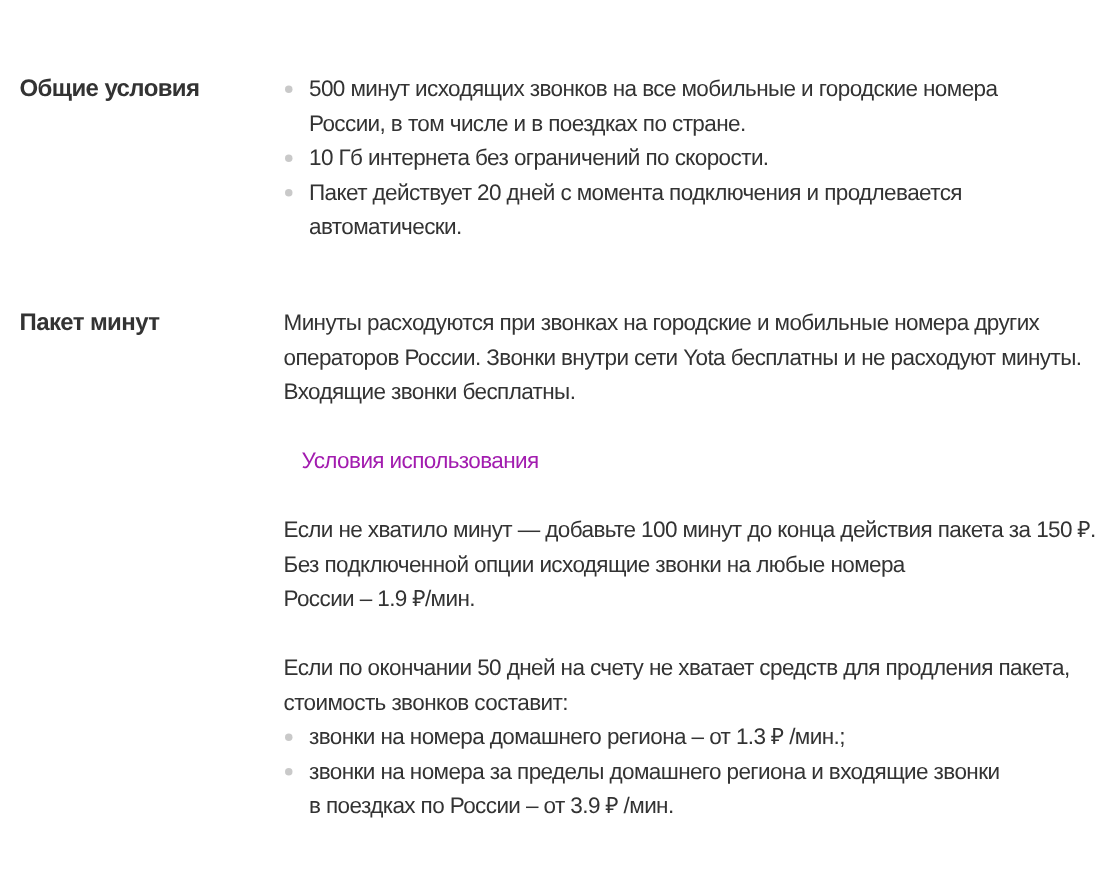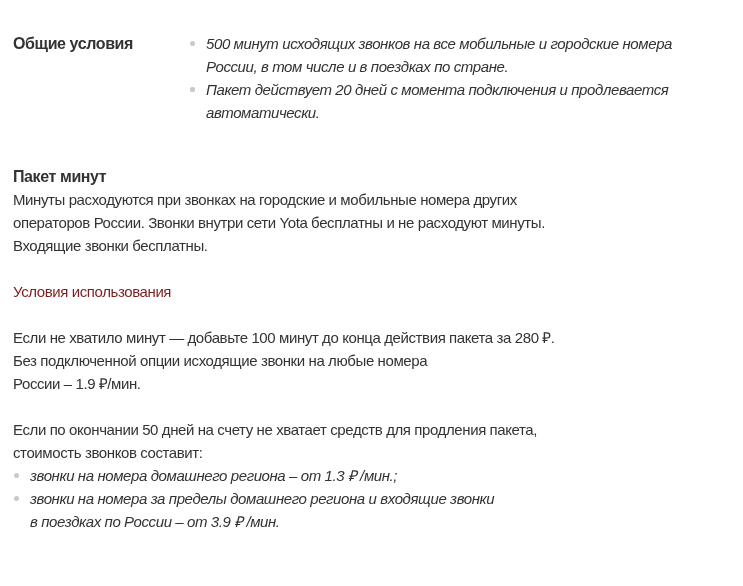--- a/index.html
+++ b/index.html
@@ -11,30 +11,29 @@
     width: 743px;
     height: 586px;
     overflow: hidden;
     font-family: "Liberation Sans", sans-serif;
     font-size: 15px;
     line-height: 23px;
     letter-spacing: -0.4px;
     color: #333333;
   }
   .page {
-    padding: 32px 8px 0 13px;
+    padding: 48px 8px 0 13px;
     box-sizing: border-box;
   }
   .row {
     display: flex;
     align-items: flex-start;
   }
   .row + .row {
     margin-top: 41px;
-    flex-direction: column;
   }
   .label-col {
     width: 176px;
     flex: none;
   }
   .section-title {
     margin: 0;
     font-size: 16px;
     font-weight: 700;
     line-height: 23px;
@@ -45,29 +44,28 @@
     min-width: 0;
   }
   .block + .block {
     margin-top: 23px;
   }
   p.text {
     margin: 0;
     white-space: pre-line;
   }
   .subheading {
-    margin: 0;
-    color: #7f1d1d;
+    margin: 12px;
+    color: #a21caf;
     white-space: pre-line;
   }
   ul.dot-list {
     margin: 0;
     padding: 0;
     list-style: none;
-    font-style: italic;
   }
   ul.dot-list li {
     position: relative;
     padding-left: 17px;
   }
   .dot {
     position: absolute;
     left: 1px;
     top: 9px;
     width: 5px;
@@ -90,40 +88,41 @@
     </div>
     <div class="content-col">
       <ul class="dot-list">
         <li>
           <span class="dot"></span>
           <span class="li-text">500 минут исходящих звонков на все мобильные и городские номера
 России, в том числе и в поездках по стране.</span>
         </li>
         <li>
           <span class="dot"></span>
+          <span class="li-text">10 Гб интернета без ограничений по скорости.</span>
         </li>
         <li>
           <span class="dot"></span>
           <span class="li-text">Пакет действует 20 дней с момента подключения и продлевается
 автоматически.</span>
         </li>
       </ul>
     </div>
   </section>
 
   <section class="row">
     <div class="label-col">
       <h2 class="section-title">Пакет минут</h2>
     </div>
     <div class="content-col">
       <p class="text block">Минуты расходуются при звонках на городские и мобильные номера других
 операторов России. Звонки внутри сети Yota бесплатны и не расходуют минуты.
 Входящие звонки бесплатны.</p>
       <p class="subheading block">Условия использования</p>
-      <p class="text block">Если не хватило минут — добавьте 100 минут до конца действия пакета за 280 ₽.
+      <p class="text block">Если не хватило минут — добавьте 100 минут до конца действия пакета за 150 ₽.
 Без подключенной опции исходящие звонки на любые номера
 России – 1.9 ₽/мин.</p>
       <div class="block">
         <p class="text">Если по окончании 50 дней на счету не хватает средств для продления пакета,
 стоимость звонков составит:</p>
         <ul class="dot-list">
           <li>
             <span class="dot"></span>
             <span class="li-text">звонки на номера домашнего региона – от 1.3 ₽ /мин.;</span>
           </li>

